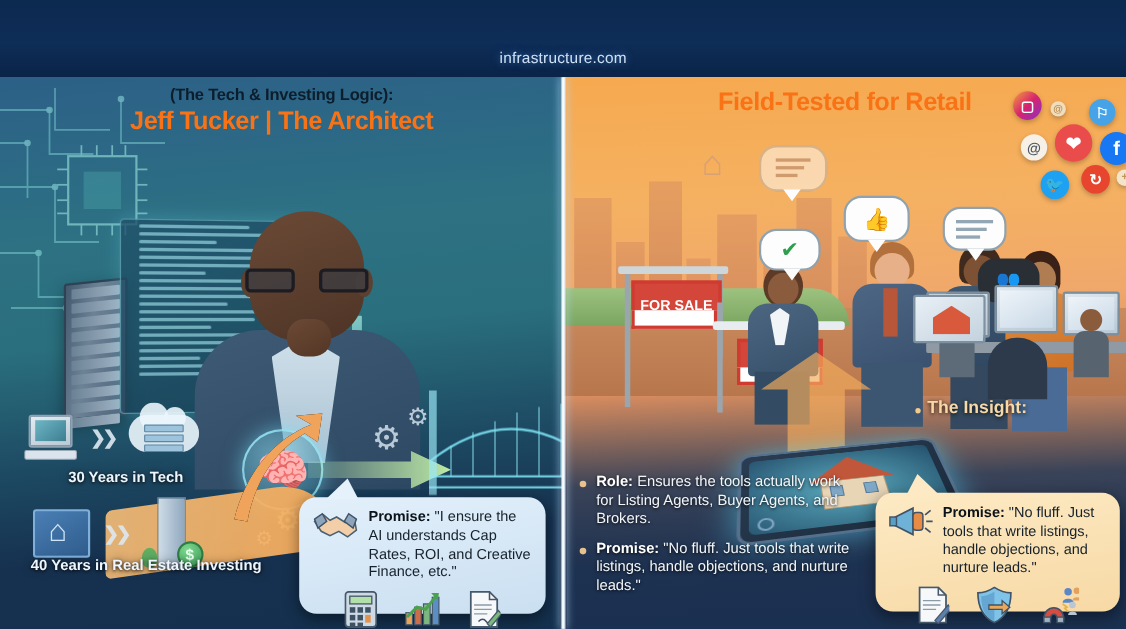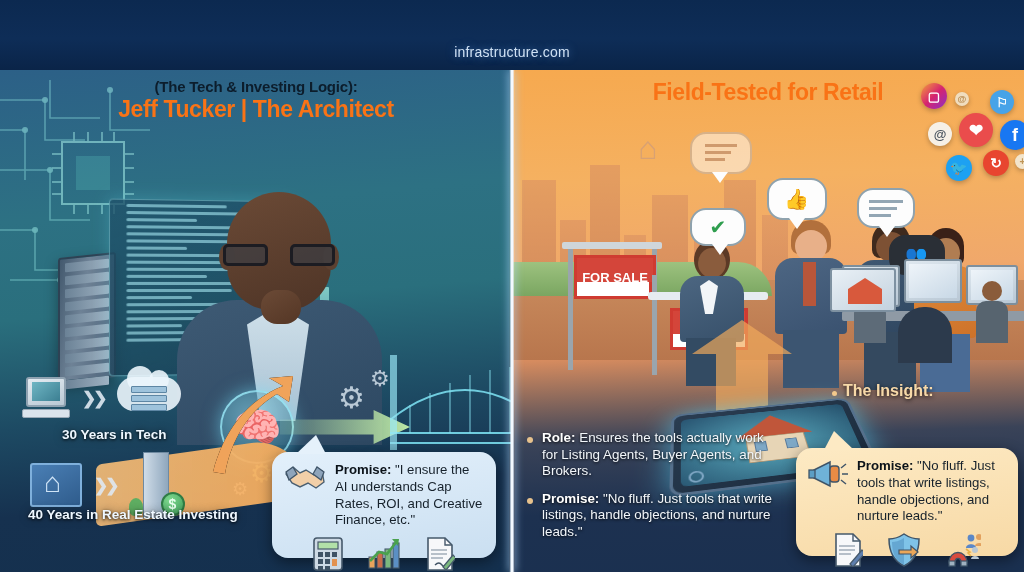--- a/index.html
+++ b/index.html
@@ -215,21 +215,21 @@
   .ph-sub.light { color:#10202e; }
   .ph-title { font-size: 23px; font-weight: bold; color:#f97316; letter-spacing:-.4px; margin-top: 1px; }
 
   
   .logic-math {
     position:absolute; left: 285px; top: 383px; font-size: 16.5px; font-weight: bold;
     color:#e6f3fb; z-index: 22;
     text-shadow: 0 1px 4px rgba(0,0,0,.9), 0 0 10px rgba(60,140,190,.7);
   }
   .insight {
-    position:absolute; left: 843px; top: 382px; width: 180px; z-index: 22;
+    position:absolute; left: 843px; top: 362px; width: 180px; z-index: 22;
   }
   .insight .ins-dot { position:absolute; left:-11px; top:9px; width:5px; height:5px; border-radius:50%; background:#f3c98c;}
   .insight .ins-title { font-size: 16px; font-weight: bold; color:#f7d9a8; text-shadow: 0 1px 4px rgba(0,0,0,.85);}
   .insight .ins-body { font-size: 13.2px; color:#f4f7fb; line-height: 1.22; text-shadow: 0 1px 3px rgba(0,0,0,.85); margin-top:1px;}
 
   .right-bullets { position:absolute; left: 527px; top: 430px; width: 250px; z-index: 22; }
   .rb { position:relative; padding-left: 15px; margin-bottom: 11px; }
   .rb:before { content:""; position:absolute; left:0; top:7px; width:6px; height:6px; border-radius:50%; background:#e7c28d;}
   .rb-text { font-size: 13.4px; color:#f2f6fa; line-height: 1.24; text-shadow: 0 1px 3px rgba(0,0,0,.9);}
   .rb-text b { color:#ffffff; }

